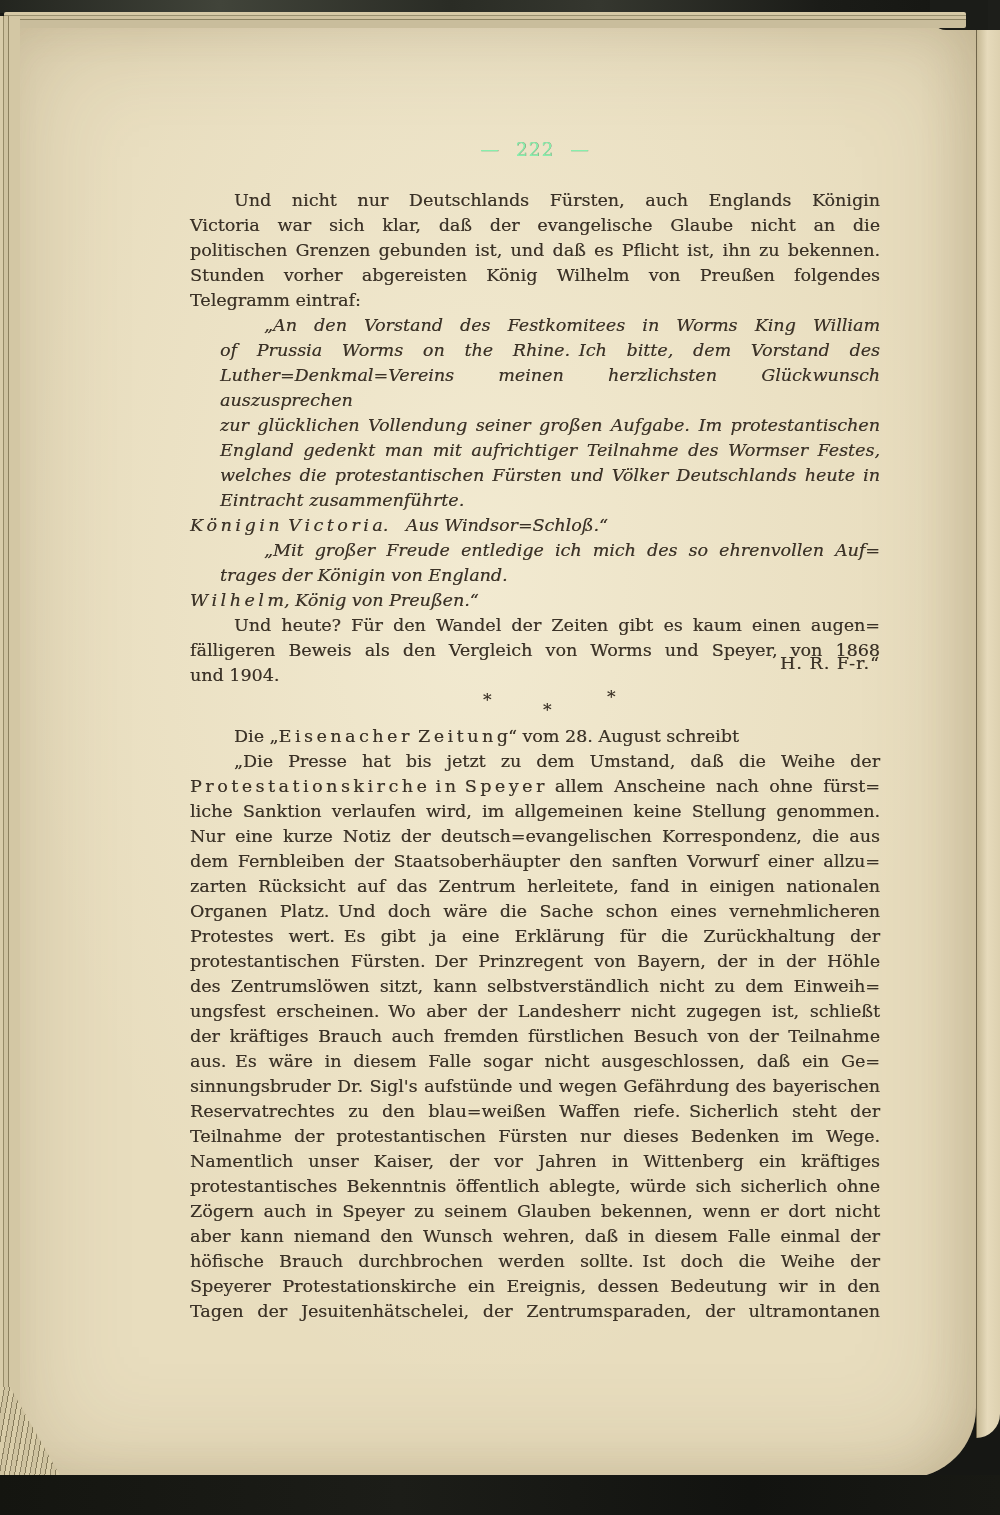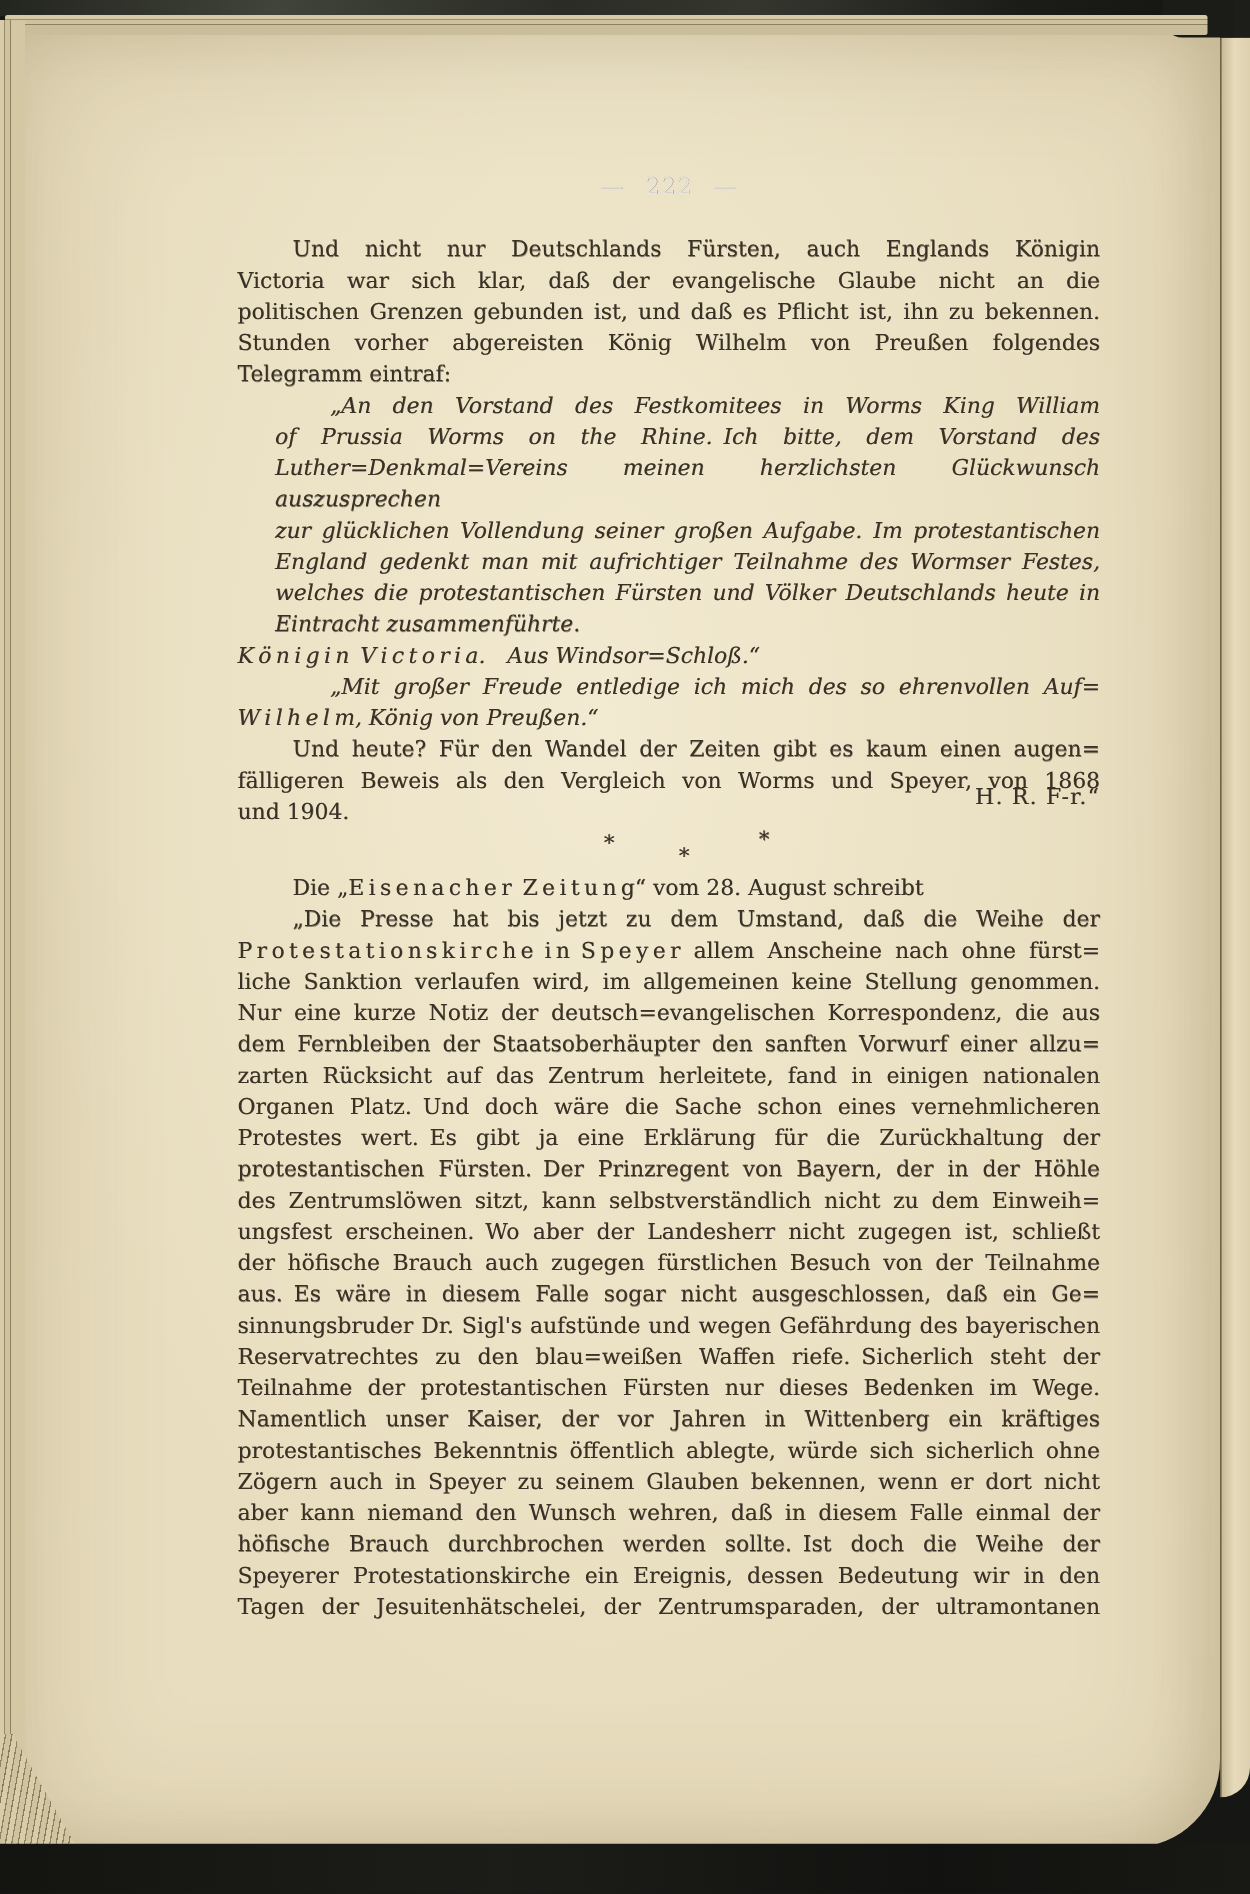--- a/index.html
+++ b/index.html
@@ -25,21 +25,21 @@
         background:repeating-linear-gradient(90deg,#d8cca9 0 3px,#968b68 3px 4px,#cec29f 4px 8px,#8d8260 8px 9px,#d3c7a4 9px 20px);}
   .fore-edge{position:absolute;right:0;top:30px;width:23px;height:1408px;
         border-left:1px solid #6f6449;border-radius:0 0 44px 0;
         background:linear-gradient(90deg,#c6b995,#e6dabb 45%,#ddd1b0);}
   .stack-bl{position:absolute;left:0;bottom:36px;width:62px;height:92px;
         background:repeating-linear-gradient(100deg,#d9cda9 0 4px,#8f8465 4px 5px,#cfc3a0 5px 9px,#877c5c 9px 10px);
         clip-path:polygon(0 0,16% 0,100% 100%,0 100%);}
   
   .text-area{position:absolute;left:190px;top:137px;width:690px;color:#3a3126;
         font-size:17.5px;text-shadow:0.3px 0.2px 0 rgba(58,49,38,.55);}
-  .pagenum{text-align:center;line-height:25px;font-size:18.5px;letter-spacing:1px;margin-bottom:26px;color:#e5e5e5;}
+  .pagenum{text-align:center;line-height:25px;font-size:18.5px;letter-spacing:1px;margin-bottom:26px;color:#86efac;}
   .pagenum .dash{margin:0 16px;}
   .line{line-height:25px;min-height:25px;}
   .j{text-align:justify;text-align-last:justify;}
   .r{}
   .ind{text-indent:44px;}
   .quote .line{padding-left:30px;font-style:italic;}
   .quote .r{padding-left:0;}
   .lr{display:flex;justify-content:space-between;align-items:flex-start;}
   .lr .rpart{transform:translateY(-12px);letter-spacing:1px;}
   .sep{position:relative;height:36px;}
@@ -82,20 +82,21 @@
           <div class="line j">of Prussia Worms on the Rhine. Ich bitte, dem Vorstand des</div>
           <div class="line j">Luther=Denkmal=Vereins meinen herzlichsten Glückwunsch auszusprechen</div>
           <div class="line j">zur glücklichen Vollendung seiner großen Aufgabe. Im protestantischen</div>
           <div class="line j">England gedenkt man mit aufrichtiger Teilnahme des Wormser Festes,</div>
           <div class="line j">welches die protestantischen Fürsten und Völker Deutschlands heute in</div>
           <div class="line l">Eintracht zusammenführte.</div>
           <div class="line r">K ö n i g i n V i c t o r i a. Aus Windsor=Schloß.“</div>
         </div>
         <div class="block quote">
           <div class="line j ind">„Mit großer Freude entledige ich mich des so ehrenvollen Auf=</div>
+          <div class="line l">trages der Königin von England.</div>
           <div class="line r">W i l h e l m, König von Preußen.“</div>
         </div>
         <div class="block ">
           <div class="line j ind">Und heute? Für den Wandel der Zeiten gibt es kaum einen augen=</div>
           <div class="line j">fälligeren Beweis als den Vergleich von Worms und Speyer, von 1868</div>
           <div class="line lr">
             <span class="lpart">und 1904.</span>
             <span class="rpart">H. R. F-r.“</span>
           </div>
         </div>
@@ -112,21 +113,21 @@
           <div class="line j">P r o t e s t a t i o n s k i r c h e i n S p e y e r allem Anscheine nach ohne fürst=</div>
           <div class="line j">liche Sanktion verlaufen wird, im allgemeinen keine Stellung genommen.</div>
           <div class="line j">Nur eine kurze Notiz der deutsch=evangelischen Korrespondenz, die aus</div>
           <div class="line j">dem Fernbleiben der Staatsoberhäupter den sanften Vorwurf einer allzu=</div>
           <div class="line j">zarten Rücksicht auf das Zentrum herleitete, fand in einigen nationalen</div>
           <div class="line j">Organen Platz. Und doch wäre die Sache schon eines vernehmlicheren</div>
           <div class="line j">Protestes wert. Es gibt ja eine Erklärung für die Zurückhaltung der</div>
           <div class="line j">protestantischen Fürsten. Der Prinzregent von Bayern, der in der Höhle</div>
           <div class="line j">des Zentrumslöwen sitzt, kann selbstverständlich nicht zu dem Einweih=</div>
           <div class="line j">ungsfest erscheinen. Wo aber der Landesherr nicht zugegen ist, schließt</div>
-          <div class="line j">der höfische Brauch auch zugegen fürstlichen Besuch von der Teilnahme</div>
+          <div class="line j">der kräftiges Brauch auch fremden fürstlichen Besuch von der Teilnahme</div>
           <div class="line j">aus. Es wäre in diesem Falle sogar nicht ausgeschlossen, daß ein Ge=</div>
           <div class="line j">sinnungsbruder Dr. Sigl's aufstünde und wegen Gefährdung des bayerischen</div>
           <div class="line j">Reservatrechtes zu den blau=weißen Waffen riefe. Sicherlich steht der</div>
           <div class="line j">Teilnahme der protestantischen Fürsten nur dieses Bedenken im Wege.</div>
           <div class="line j">Namentlich unser Kaiser, der vor Jahren in Wittenberg ein kräftiges</div>
           <div class="line j">protestantisches Bekenntnis öffentlich ablegte, würde sich sicherlich ohne</div>
           <div class="line j">Zögern auch in Speyer zu seinem Glauben bekennen, wenn er dort nicht</div>
           <div class="line j">aber kann niemand den Wunsch wehren, daß in diesem Falle einmal der</div>
           <div class="line j">höfische Brauch durchbrochen werden sollte. Ist doch die Weihe der</div>
           <div class="line j">Speyerer Protestationskirche ein Ereignis, dessen Bedeutung wir in den</div>

